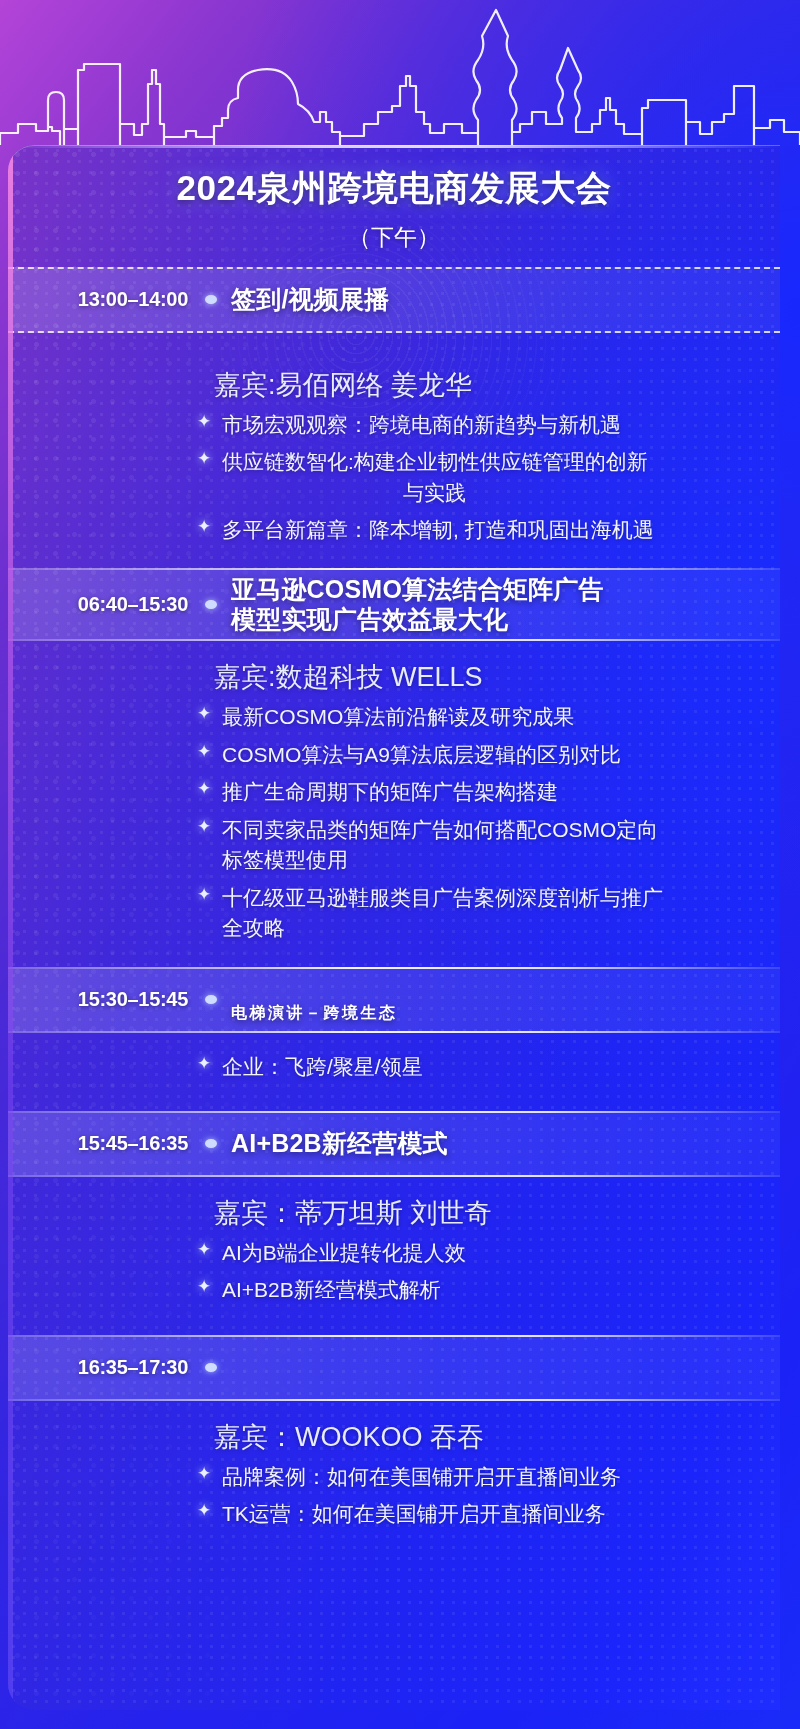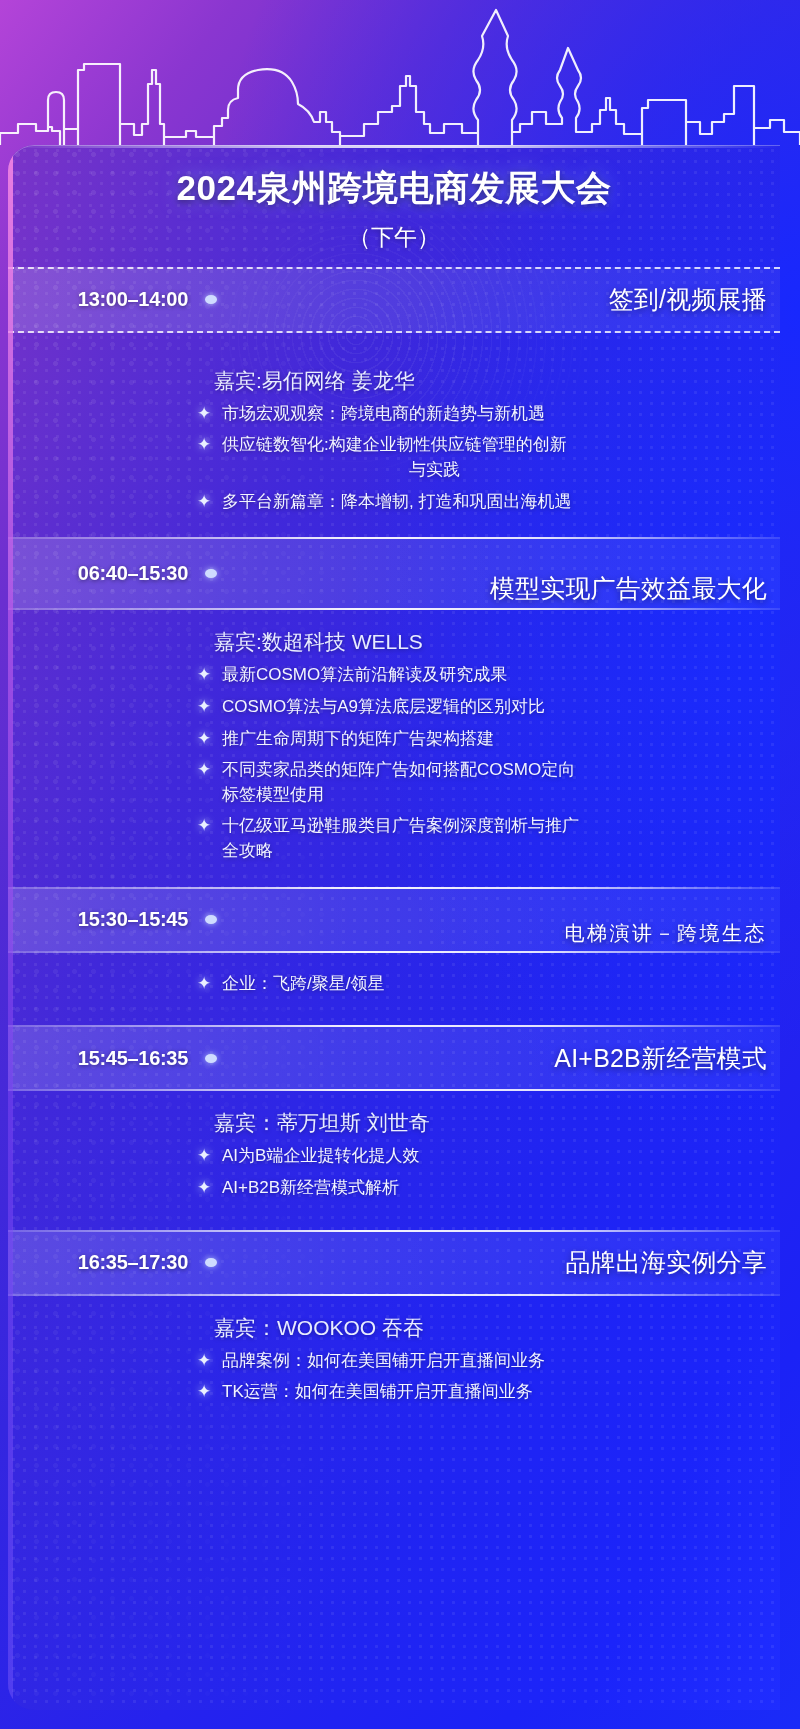--- a/index.html
+++ b/index.html
@@ -122,50 +122,49 @@
     text-shadow:0 1px 4px rgba(0,0,0,.45);
     white-space:nowrap;
   }
   .dot{
     flex:0 0 12px;width:9px;height:9px;border-radius:50%;
     background:#cfdcff;margin:0 14px 0 5px;
     box-shadow:0 0 6px rgba(200,220,255,.8);
   }
   .stitle{
     flex:1;
-    font-size:25px;font-weight:normal;color:#ffffff;
+    font-size:25px;font-weight:bold;color:#ffffff;
     line-height:1.18;
     letter-spacing:.2px;
     text-shadow:0 2px 6px rgba(0,0,0,.45);
-    padding-right:13px;
-    text-align:right;
-  }
-  .stitle.small{font-size:20px;letter-spacing:2.5px;margin-top:28px;}
+    padding-right:6px;
+  }
+  .stitle.small{font-size:16px;letter-spacing:2.5px;margin-top:28px;}
 
   
   .details{padding:12px 0 16px 0;}
   .guest{
-    font-size:21px;color:#e8ecff;
+    font-size:27px;color:#e8ecff;
     margin:6px 0 4px 206px;
     text-shadow:0 1px 4px rgba(0,0,0,.35);
   }
   .bullet{
     display:flex;align-items:flex-start;
     margin:7px 0 7px 0;
     padding-left:186px;
   }
   .spark{
     flex:0 0 20px;width:20px;
     font-size:17px;color:#eaf0ff;
     line-height:1.45;text-align:center;
     text-shadow:0 0 8px rgba(200,220,255,.9);
   }
   .btext{
     flex:1;
-    font-size:17px;color:#f2f4ff;
+    font-size:21px;color:#f2f4ff;
     line-height:1.45;
     padding-left:8px;padding-right:13px;
     text-shadow:0 1px 4px rgba(0,0,0,.35);
   }
   .btext .cont{display:block;}
   .spacer-sm{height:6px;}
   .spacer-md{height:16px;}
 </style>
 </head>
 <body>
@@ -228,21 +227,21 @@
             <span class="spark">✦</span>
             <span class="btext">多平台新篇章：降本增韧, 打造和巩固出海机遇</span>
           </div>
         </div>
       </div>
 
       <div class="session">
         <div class="srow lit">
           <div class="time">06:40–15:30</div>
           <div class="dot"></div>
-          <div class="stitle"><br><span>模型实现广告效益最大化</span></div>
+          <div class="stitle"><span>亚马逊COSMO算法结合矩阵广告</span><br><span>模型实现广告效益最大化</span></div>
         </div>
         <div class="details">
           <div class="guest">嘉宾:数超科技 WELLS</div>
           <div class="bullet">
             <span class="spark">✦</span>
             <span class="btext">最新COSMO算法前沿解读及研究成果</span>
           </div>
           <div class="bullet">
             <span class="spark">✦</span>
             <span class="btext">COSMO算法与A9算法底层逻辑的区别对比</span>
@@ -296,21 +295,20 @@
           </div>
         </div>
       </div>
 
       <div class="spacer-sm"></div>
 
       <div class="session">
         <div class="srow lit">
           <div class="time">16:35–17:30</div>
           <div class="dot"></div>
-          <div class="stitle">品牌出海实例分享</div>
         </div>
         <div class="details">
           <div class="guest">嘉宾：WOOKOO 吞吞</div>
           <div class="bullet">
             <span class="spark">✦</span>
             <span class="btext">品牌案例：如何在美国铺开启开直播间业务</span>
           </div>
           <div class="bullet">
             <span class="spark">✦</span>
             <span class="btext">TK运营：如何在美国铺开启开直播间业务</span>

